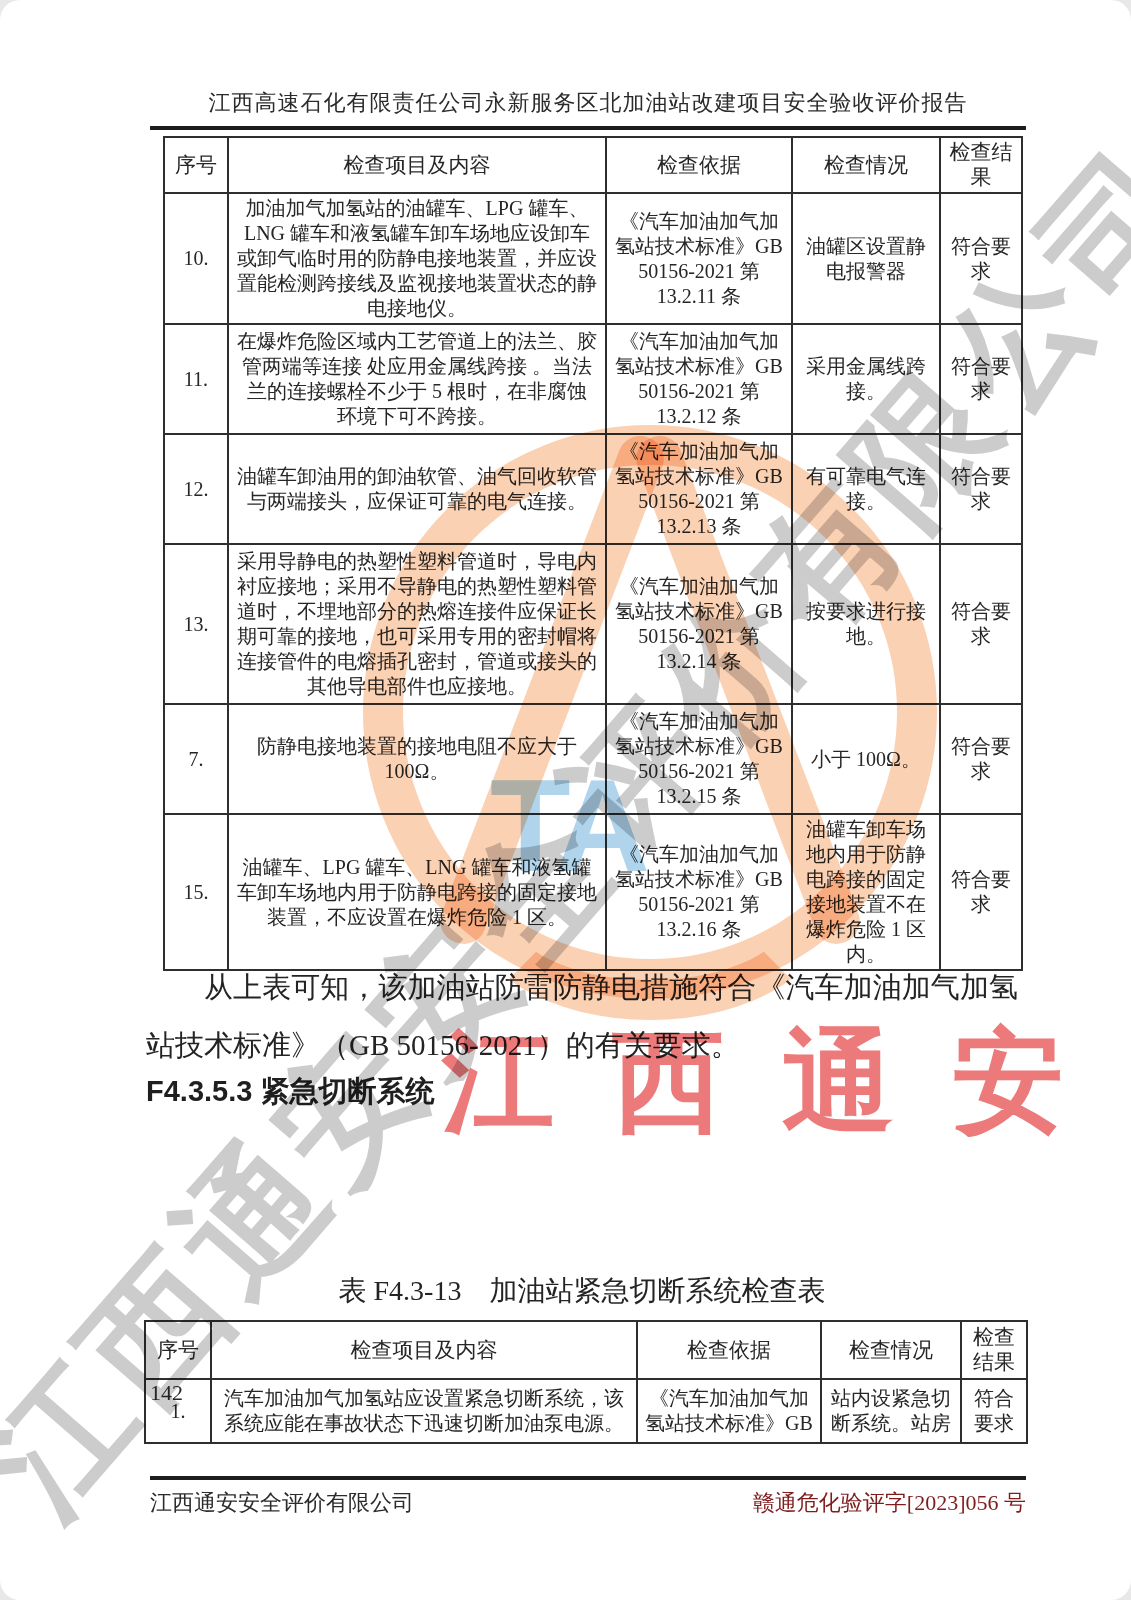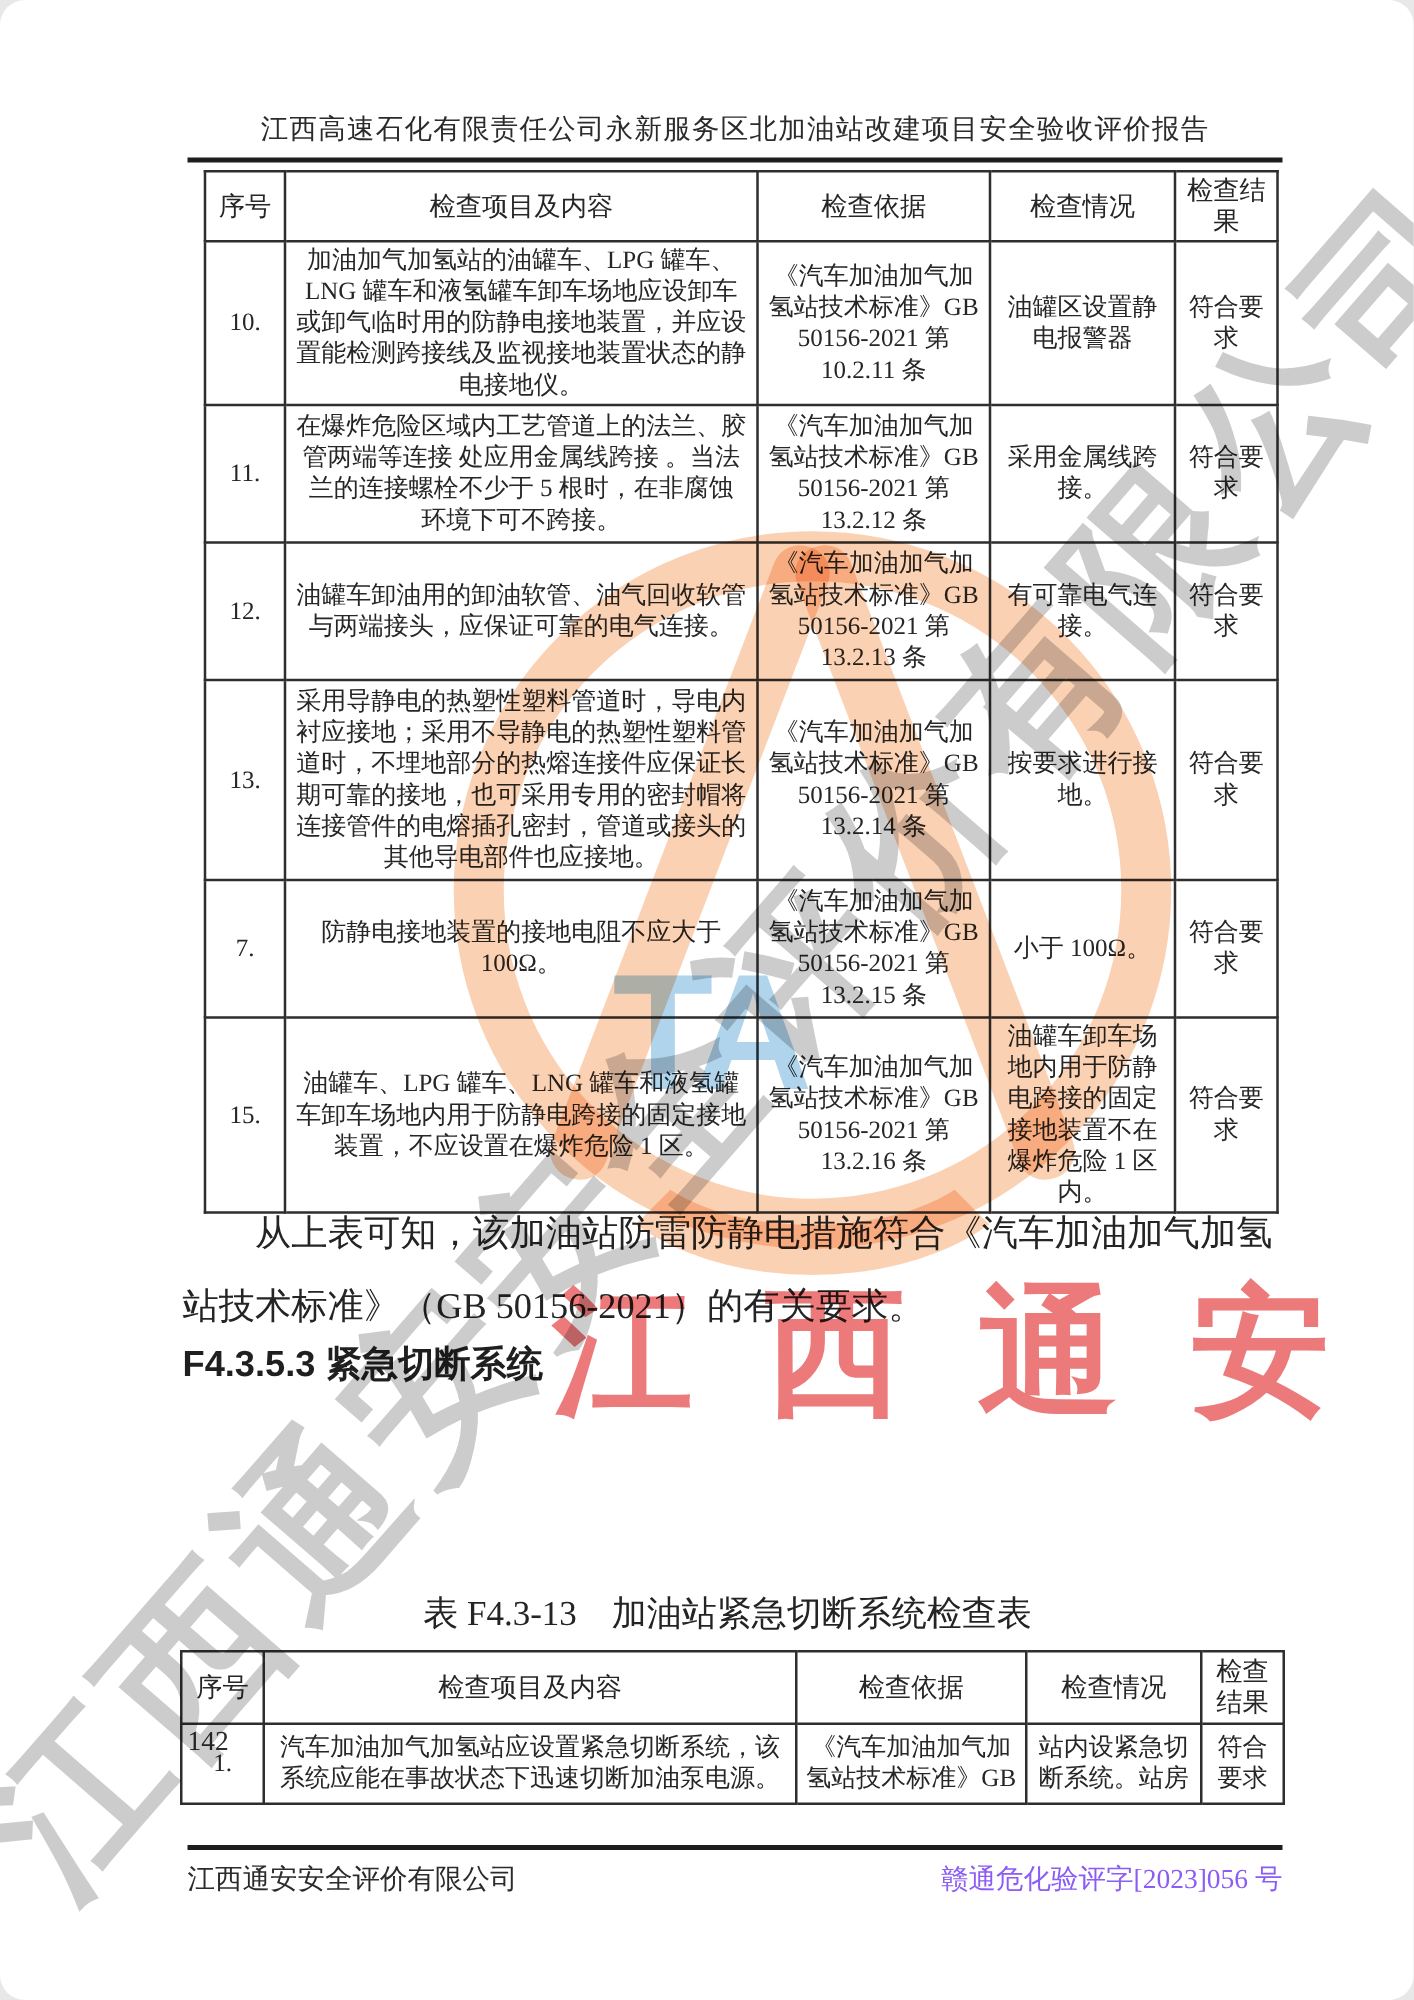--- a/index.html
+++ b/index.html
@@ -52,21 +52,21 @@
   #para2{top:1108px;}
   .sec-heading{position:absolute;left:146px;top:1072px;font-size:29px;font-weight:bold;
     font-family:"Liberation Sans","DejaVu Sans",sans-serif;color:#1f1f1f;}
   .tbl-caption{position:absolute;left:146px;top:1272px;width:872px;text-align:center;
     font-size:28px;color:#242424;}
   
   .page-number{position:absolute;top:1364px;left:150px;width:876px;text-align:left;
     font-size:22px;color:#2b2b2b;margin-top:16px;}
   .footer-rule{position:absolute;top:1476px;left:150px;width:876px;height:4px;background:#1d1d1d;}
   .footer-left{position:absolute;top:1488px;left:150px;font-size:22px;color:#2b2b2b;}
-  .footer-right{position:absolute;top:1488px;right:105px;font-size:22px;color:#8b5cf6;}
+  .footer-right{position:absolute;top:1488px;right:105px;font-size:22px;color:#7f1d1d;}
   
   .wm{position:absolute;pointer-events:none;mix-blend-mode:multiply;}
   .wm-ring{left:363px;top:425px;width:574px;height:574px;border:40px solid rgba(246,158,98,0.48);
     border-radius:50%;box-sizing:border-box;}
   .wm-leg{width:46px;height:540px;background:rgba(246,158,98,0.48);border-radius:22px;}
   .wm-leg-left{left:529px;top:420px;transform:rotate(21deg);}
   .wm-leg-right{left:725px;top:420px;transform:rotate(-21deg);}
   .wm-smile{left:468px;top:800px;width:364px;height:220px;border:40px solid transparent;
     border-bottom:40px solid rgba(246,158,98,0.48);border-radius:50%;box-sizing:border-box;}
   .wm-ta{left:490px;top:760px;font-size:132px;font-weight:bold;line-height:1;
@@ -101,21 +101,21 @@
           <th>检查项目及内容</th>
           <th>检查依据</th>
           <th>检查情况</th>
           <th>检查结果</th>
         </tr>
       </thead>
     <tbody>
         <tr>
           <td>10.</td>
           <td>加油加气加氢站的油罐车、LPG 罐车、LNG 罐车和液氢罐车卸车场地应设卸车或卸气临时用的防静电接地装置，并应设置能检测跨接线及监视接地装置状态的静电接地仪。</td>
-          <td>《汽车加油加气加氢站技术标准》GB 50156-2021 第 10.2.11 条</td>
+          <td>《汽车加油加气加氢站技术标准》GB 50156-2021 第 13.2.11 条</td>
           <td>油罐区设置静电报警器</td>
           <td>符合要求</td>
         </tr>
         <tr>
           <td>11.</td>
           <td>在爆炸危险区域内工艺管道上的法兰、胶管两端等连接 处应用金属线跨接 。当法兰的连接螺栓不少于 5 根时，在非腐蚀 环境下可不跨接。</td>
           <td>《汽车加油加气加氢站技术标准》GB 50156-2021 第 13.2.12 条</td>
           <td>采用金属线跨接。</td>
           <td>符合要求</td>
         </tr>

